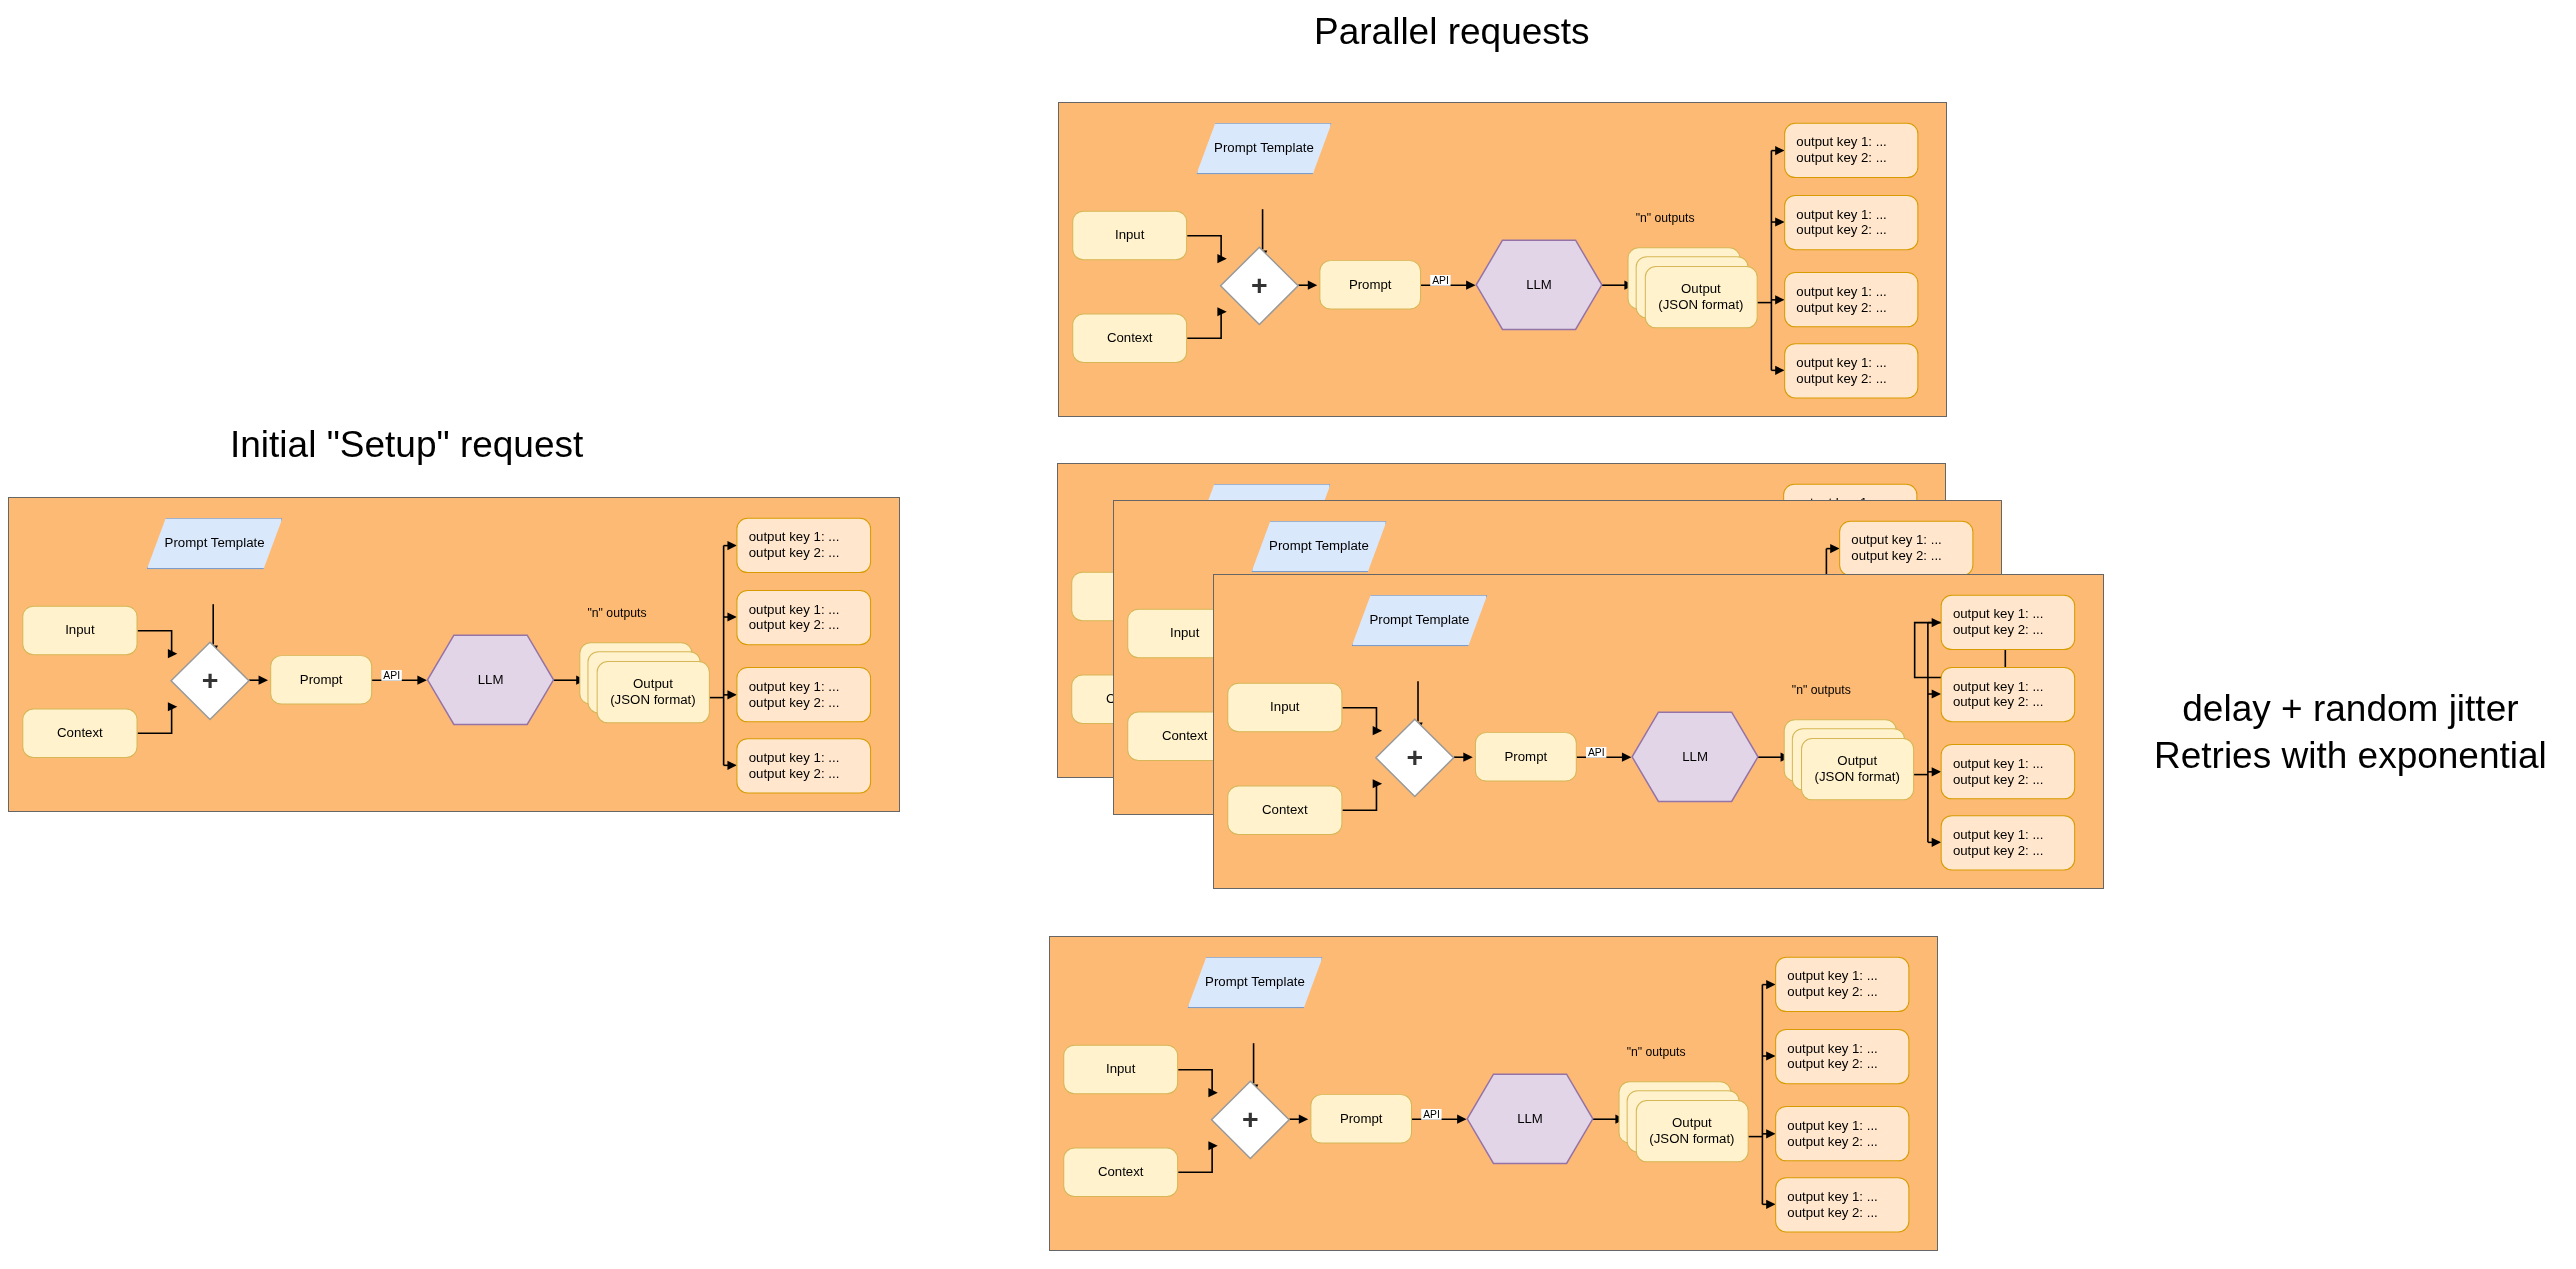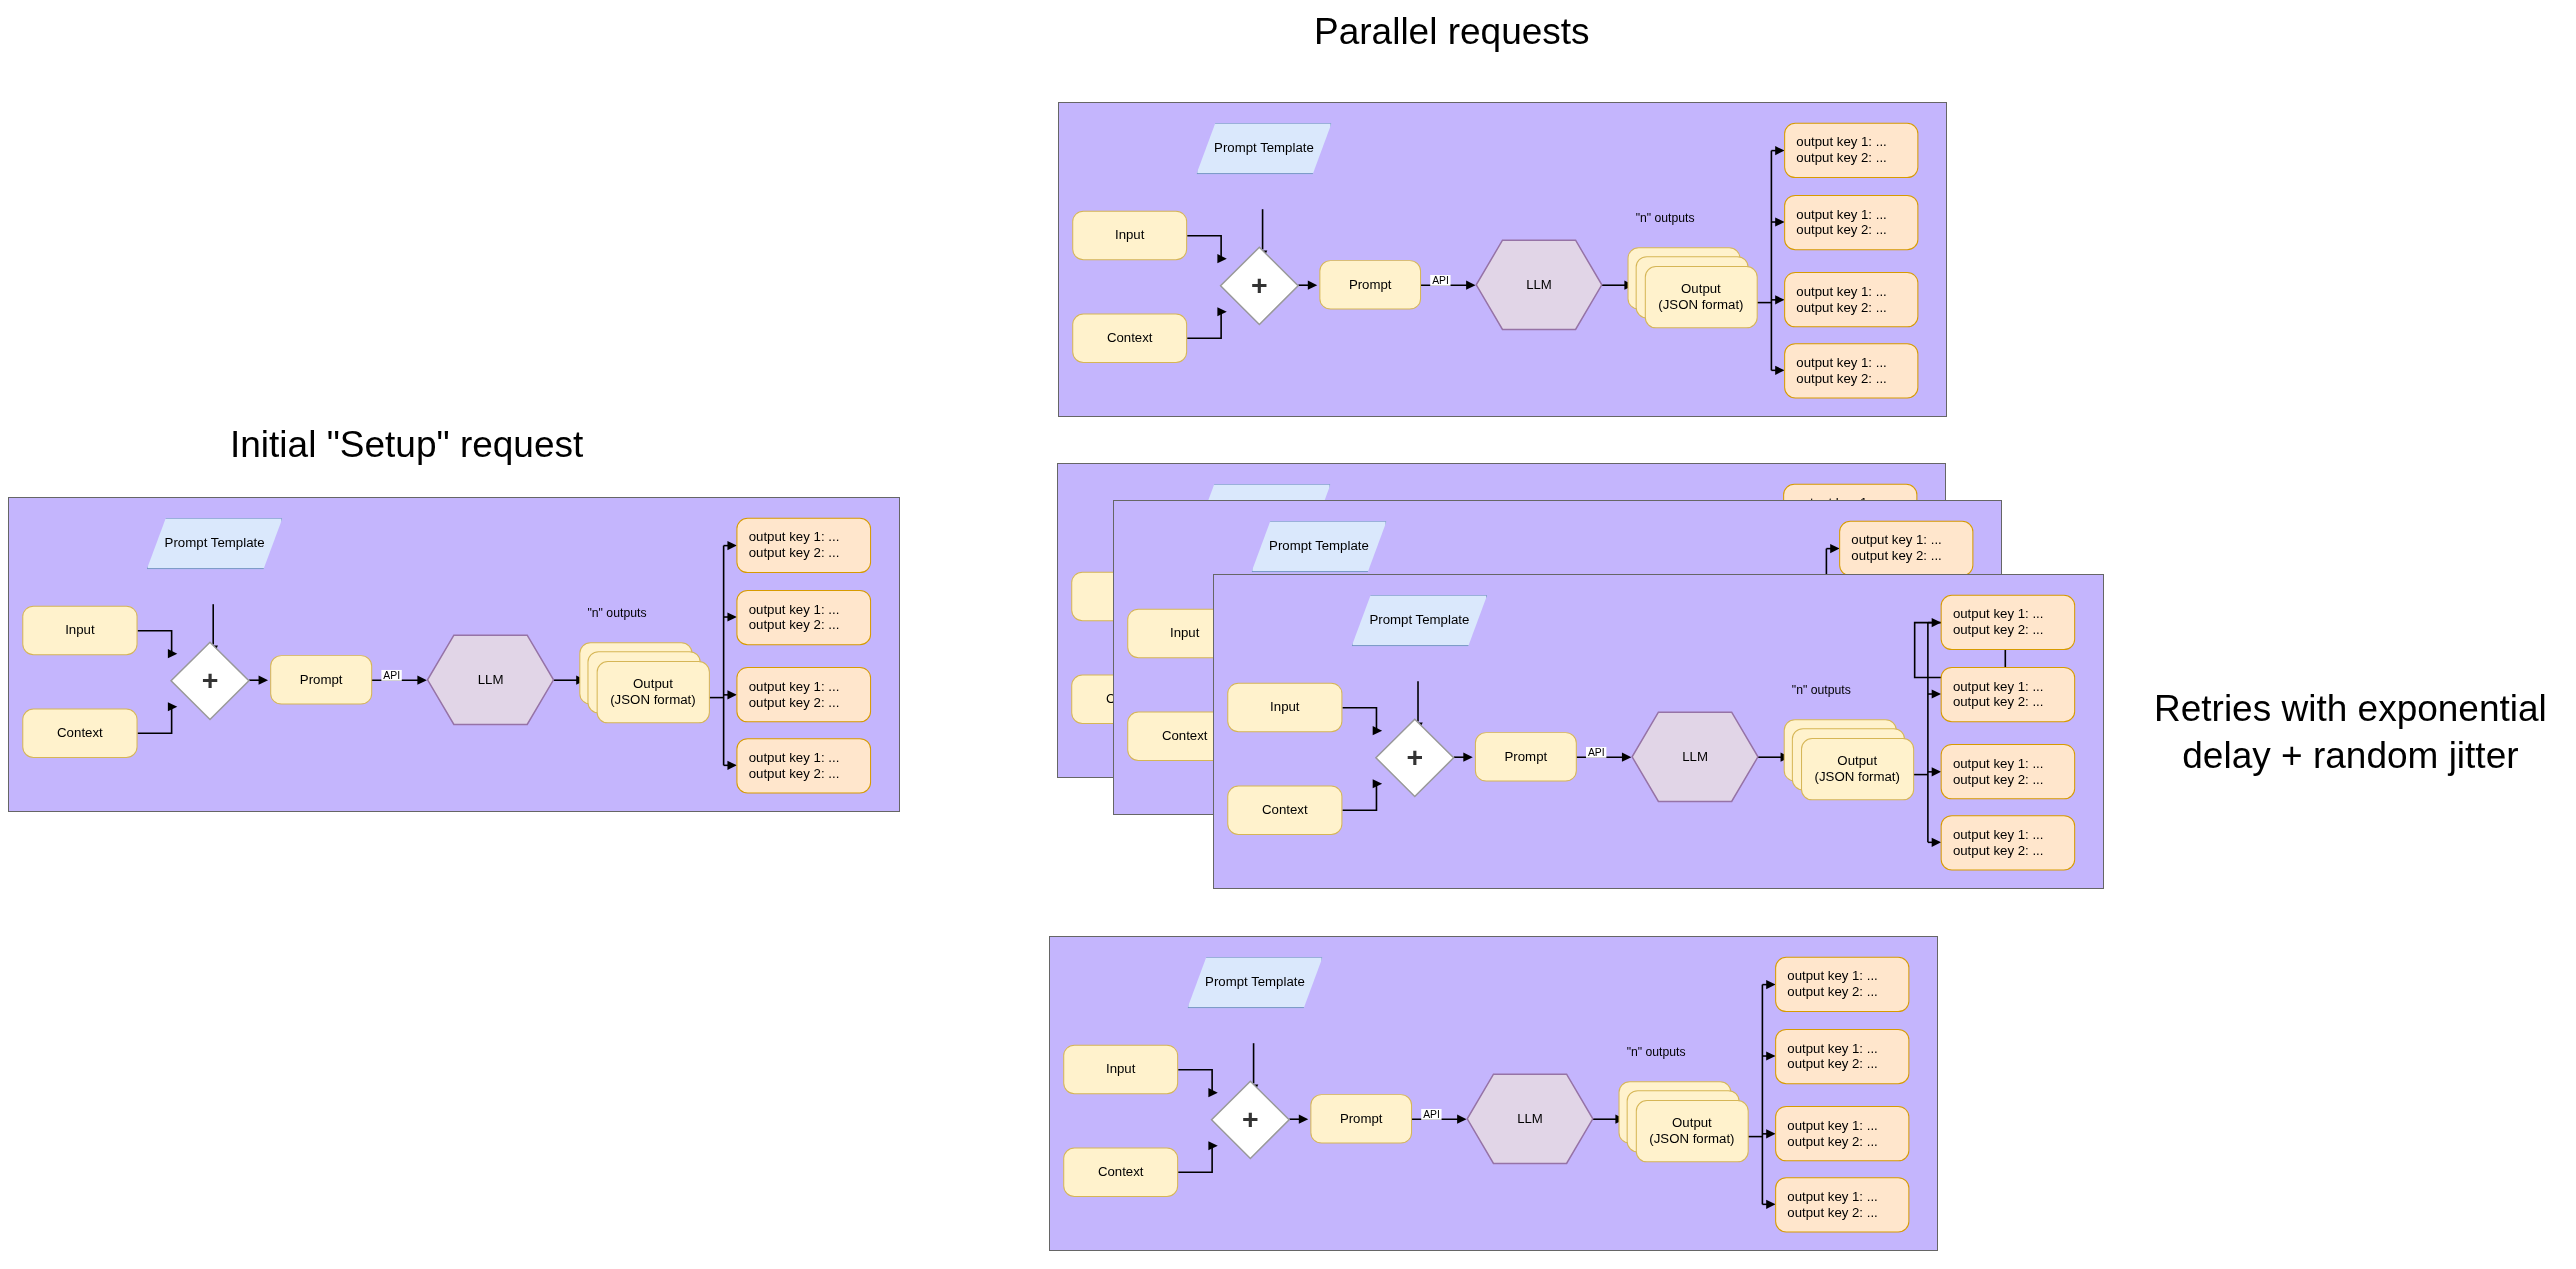--- a/index.html
+++ b/index.html
@@ -4,21 +4,21 @@
 <style>
   html,body{margin:0;padding:0;background:#ffffff;}
   body{width:2576px;height:1269px;position:relative;overflow:hidden;
        font-family:"Liberation Sans","DejaVu Sans",sans-serif;color:#000;}
 
   .title{position:absolute;font-size:37px;color:#000;white-space:nowrap;text-align:left;}
 
   .side-note{position:absolute;font-size:37px;line-height:1.28;text-align:center;color:#000;white-space:nowrap;}
 
   
-  .panel{position:absolute;background:#c4b5fd;border:1.9px solid #666666;box-sizing:border-box;text-decoration:underline;}
+  .panel{position:absolute;background:#fdba74;border:1.9px solid #666666;box-sizing:border-box;text-decoration:underline;}
 
   
   .flow{position:absolute;transform-origin:0 0;width:871px;height:315px;}
 
   
   .node{position:absolute;box-sizing:border-box;display:flex;align-items:center;
         justify-content:center;text-align:center;line-height:1.25;}
 
   .rbox{border-radius:11px;border:1.5px solid #d6b656;background:#fff2cc;font-size:13px;color:#000;}
   .obox{border-radius:11px;border:1.5px solid #d79b00;background:#ffe6cc;font-size:13px;color:#000;
@@ -42,22 +42,22 @@
 
   .wires{position:absolute;left:0;top:0;width:871px;height:315px;overflow:visible;}
 </style>
 </head>
 <body>
 
 <div class="title" style="left:230px;top:424px;">Initial "Setup" request</div>
 <div class="title" style="left:1314px;top:11px;">Parallel requests</div>
 
 <div class="side-note" style="left:2154px;top:685px;">
+  <div>delay + random jitter</div>
   <div>Retries with exponential</div>
-  <div>delay + random jitter</div>
 </div>
 
 <div id="panel-root">
   <div class="panel" style="left:8.3px;top:497px;width:892px;height:315px;">
     <div class="flow" style="transform:scale(1.0202127659574467,0.9882352941176471);">
 
   <svg class="wires" viewBox="0 0 940 340">
 
     <path d="M 216 116 L 216 160" stroke="#000" stroke-width="1.7" fill="none"></path>
     <path d="M 216 172 l -5 -11 l 10 0 z" fill="#000"></path>

